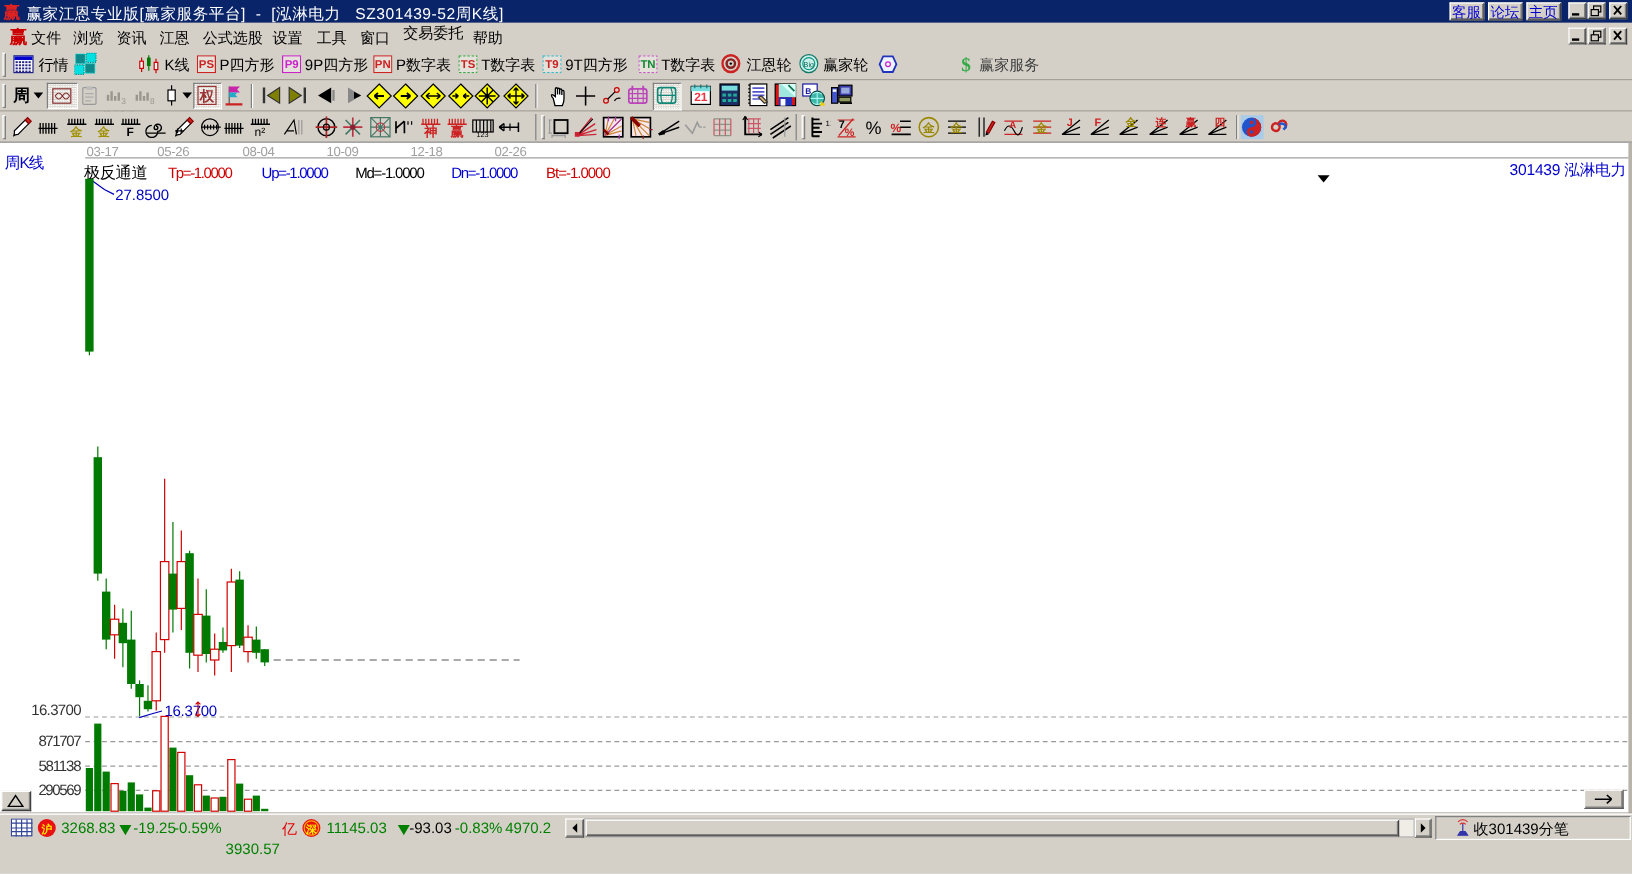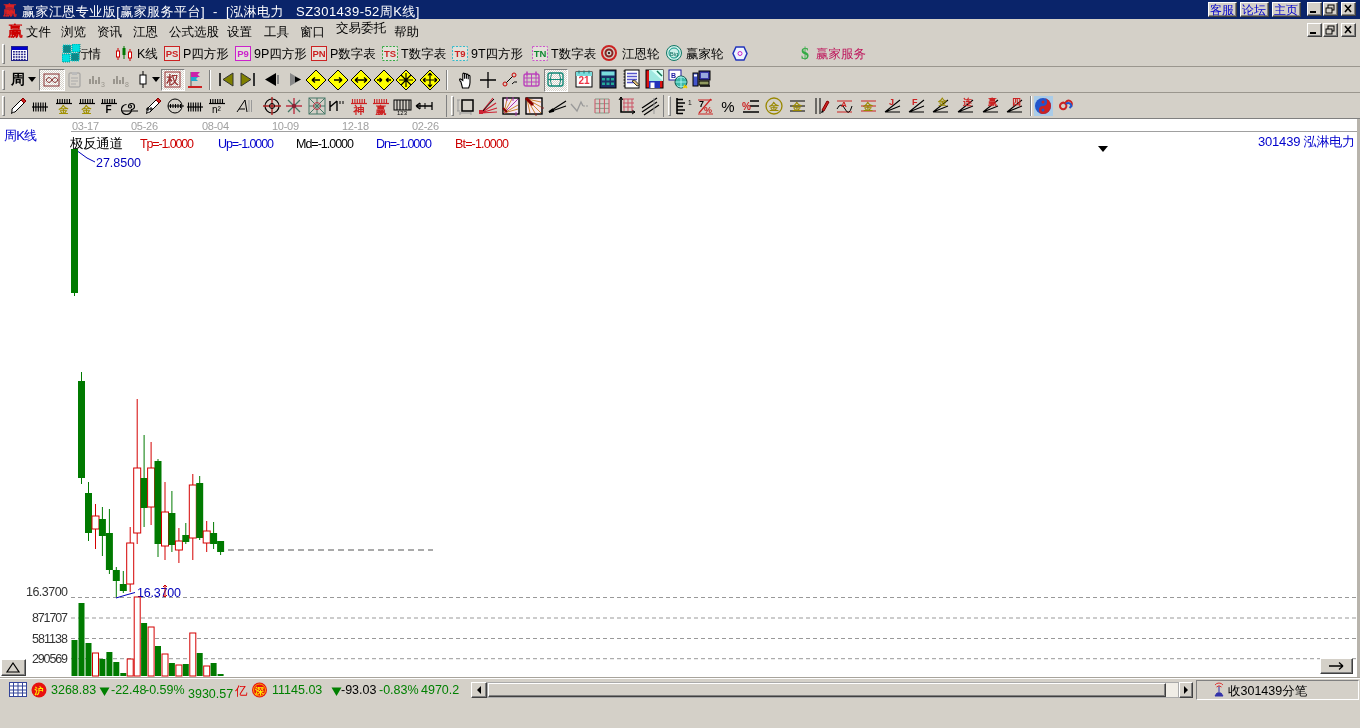--- a/index.html
+++ b/index.html
@@ -97,21 +97,21 @@
         <rect x="7.4" y="11.2" width="1.8" height="1.6"></rect>
         <rect x="10.100000000000001" y="11.2" width="1.8" height="1.6"></rect>
         <rect x="12.8" y="11.2" width="1.8" height="1.6"></rect>
         <rect x="2.0" y="13.8" width="1.8" height="1.6"></rect>
         <rect x="4.7" y="13.8" width="1.8" height="1.6"></rect>
         <rect x="7.4" y="13.8" width="1.8" height="1.6"></rect>
         <rect x="10.100000000000001" y="13.8" width="1.8" height="1.6"></rect>
         <rect x="12.8" y="13.8" width="1.8" height="1.6"></rect>
       </g>
     </svg>
-<div class="t" style="left:32px;top:46px;font-size:12.5px;color:#000;margin-left:44px;">行情</div>
+<div class="t" style="left:32px;top:46px;font-size:12.5px;color:#000;">行情</div>
 <svg class="abs" style="left:62px;top:44px;" width="20" height="19">
       <rect x="1" y="1" width="8" height="8" fill="#0e8888" stroke="#00dddd" stroke-dasharray="1,1"></rect>
       <rect x="10" y="0" width="8" height="8" fill="#00e0e0" stroke="#0e8888" stroke-dasharray="1,1"></rect>
       <rect x="0" y="10" width="8" height="8" fill="#00e0e0" stroke="#0e8888" stroke-dasharray="1,1"></rect>
       <rect x="9" y="9" width="8" height="8" fill="#0e8888" stroke="#00dddd" stroke-dasharray="1,1"></rect>
     </svg>
 <div class="t" style="left:84px;top:46px;font-size:14px;color:#000;margin-top:33px;">板块</div>
 <svg class="abs" style="left:115px;top:44px;" width="20" height="19">
       <path d="M3,4 v12" stroke="#cc0000"></path>
       <rect x="1.5" y="7" width="3" height="6" fill="#fff" stroke="#cc0000"></rect>
@@ -164,21 +164,21 @@
     </svg>
 <div class="t" style="left:686px;top:46px;font-size:12.5px;color:#000;">赢家轮</div>
 <svg class="abs" style="left:731px;top:45px;" width="18" height="17">
       <path d="M5,2 L13,2 L16,8.5 L13,15 L5,15 L2,8.5 Z" fill="#eef4ff" stroke="#2233bb" stroke-width="1.5"></path>
       <circle cx="9" cy="8.5" r="2" fill="none" stroke="#cc22cc"></circle>
     </svg>
 <div class="t" style="left:752px;top:46px;font-size:12.5px;color:#000;margin-top:48px;">六角形</div>
 <svg class="abs" style="left:798px;top:44px;" width="14" height="19">
       <text x="7" y="15" font-size="16" font-weight="bold" text-anchor="middle" fill="#33aa44" font-family="Liberation Serif">$</text>
     </svg>
-<div class="t" style="left:816px;top:46px;font-size:12.5px;color:#be185d;">赢家服务</div>
+<div class="t" style="left:816px;top:46px;font-size:12.5px;color:#404040;">赢家服务</div>
 <div class="abs" style="left:0;top:67px;width:1360px;height:26px;background:#d4d0c8;border-bottom:1px solid #9a968e;"></div>
 <div class="abs grip" style="left:2px;top:70px;height:20px;"></div>
 <div class="t" style="left:11px;top:71px;font-size:14px;color:#000;font-weight:bold;">周</div>
 <svg class="abs" style="left:27px;top:74px;" width="10" height="10">
       <path d="M1,3 L9,3 L5,8 Z" fill="#000"></path>
     </svg>
 <div class="abs press" style="left:39px;top:69px;width:26px;height:22px;"></div>
 <svg class="abs" style="left:43px;top:72px;" width="18" height="16">
       <rect x="1" y="2" width="15" height="12" fill="none" stroke="#883333"></rect>
       <path d="M3,8 q3,-5 6,0 t6,0 M3,8 q3,5 6,0 t6,0" stroke="#883333" fill="none"></path>
@@ -669,23 +669,23 @@
         <path d="M0,4 h18 M0,8 h18 M0,11 h18 M4.5,1 v14 M9,1 v14 M13.5,1 v14" stroke="#334499"></path>
       </svg>
       <svg class="abs" style="left:31px;top:3px;" width="16" height="16">
         <circle cx="8" cy="8" r="7.5" fill="#e81010"></circle>
         <text x="8" y="12" font-size="9" font-weight="bold" text-anchor="middle" fill="#ffee00" font-family="Liberation Sans">沪</text>
       </svg>
       <div class="t" style="left:51px;top:4px;font-size:12.5px;color:#008000;">3268.83</div>
       <svg class="abs" style="left:99px;top:8px;" width="11" height="10">
         <path d="M0.5,0.5 h10 l-5,8.5 z" fill="#008000"></path>
       </svg>
-      <div class="t" style="left:111px;top:4px;font-size:12.5px;color:#008000;">-22.48</div>
+      <div class="t" style="left:111px;top:4px;font-size:12.5px;color:#008000;">-19.25</div>
       <div class="t" style="left:145px;top:4px;font-size:12.5px;color:#008000;">-0.59%</div>
-      <div class="t" style="left:188px;top:8px;font-size:12.5px;color:#008000;text-align:center;">3930.57</div>
+      <div class="t" style="left:188px;top:22px;font-size:12.5px;color:#008000;text-align:center;">3930.57</div>
       <div class="t" style="left:235px;top:4px;font-size:12.5px;color:#e00000;">亿</div>
       <svg class="abs" style="left:251px;top:3px;" width="17" height="16">
         <circle cx="8.5" cy="8" r="7.5" fill="#e81010"></circle>
         <circle cx="8.5" cy="8" r="6" fill="none" stroke="#ffaa00"></circle>
         <text x="8.5" y="12" font-size="9" font-weight="bold" text-anchor="middle" fill="#ffee00" font-family="Liberation Sans">深</text>
       </svg>
       <div class="t" style="left:272px;top:4px;font-size:12.5px;color:#008000;">11145.03</div>
       <svg class="abs" style="left:331px;top:8px;" width="11" height="10">
         <path d="M0.5,0.5 h10 l-5,8.5 z" fill="#008000"></path>
       </svg>

